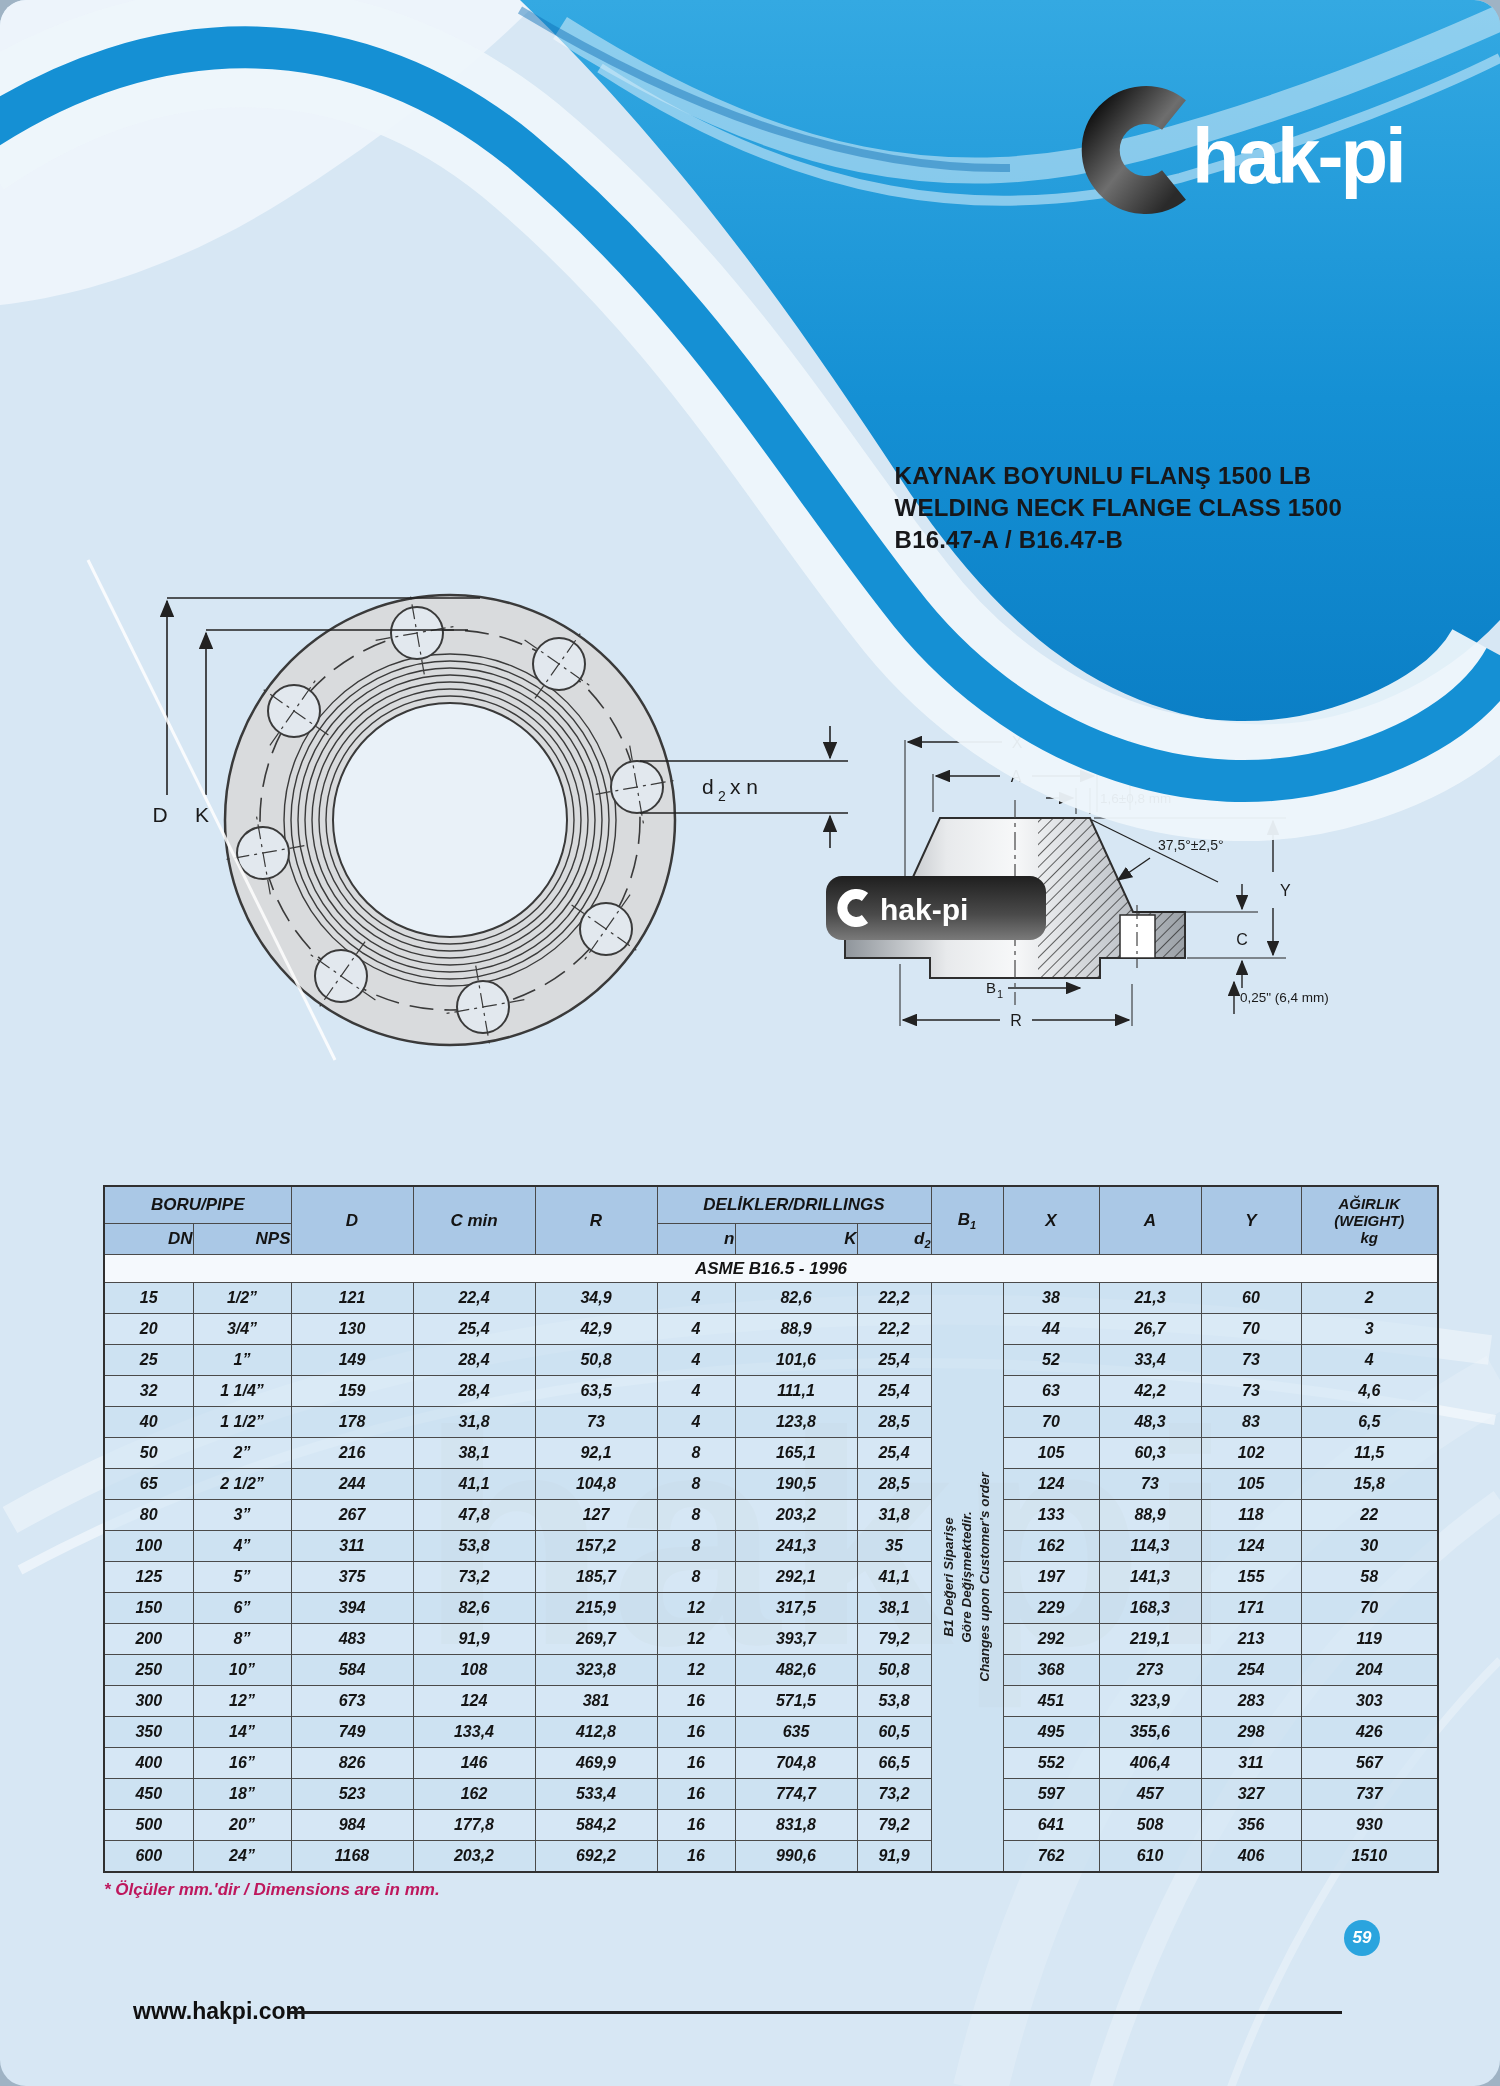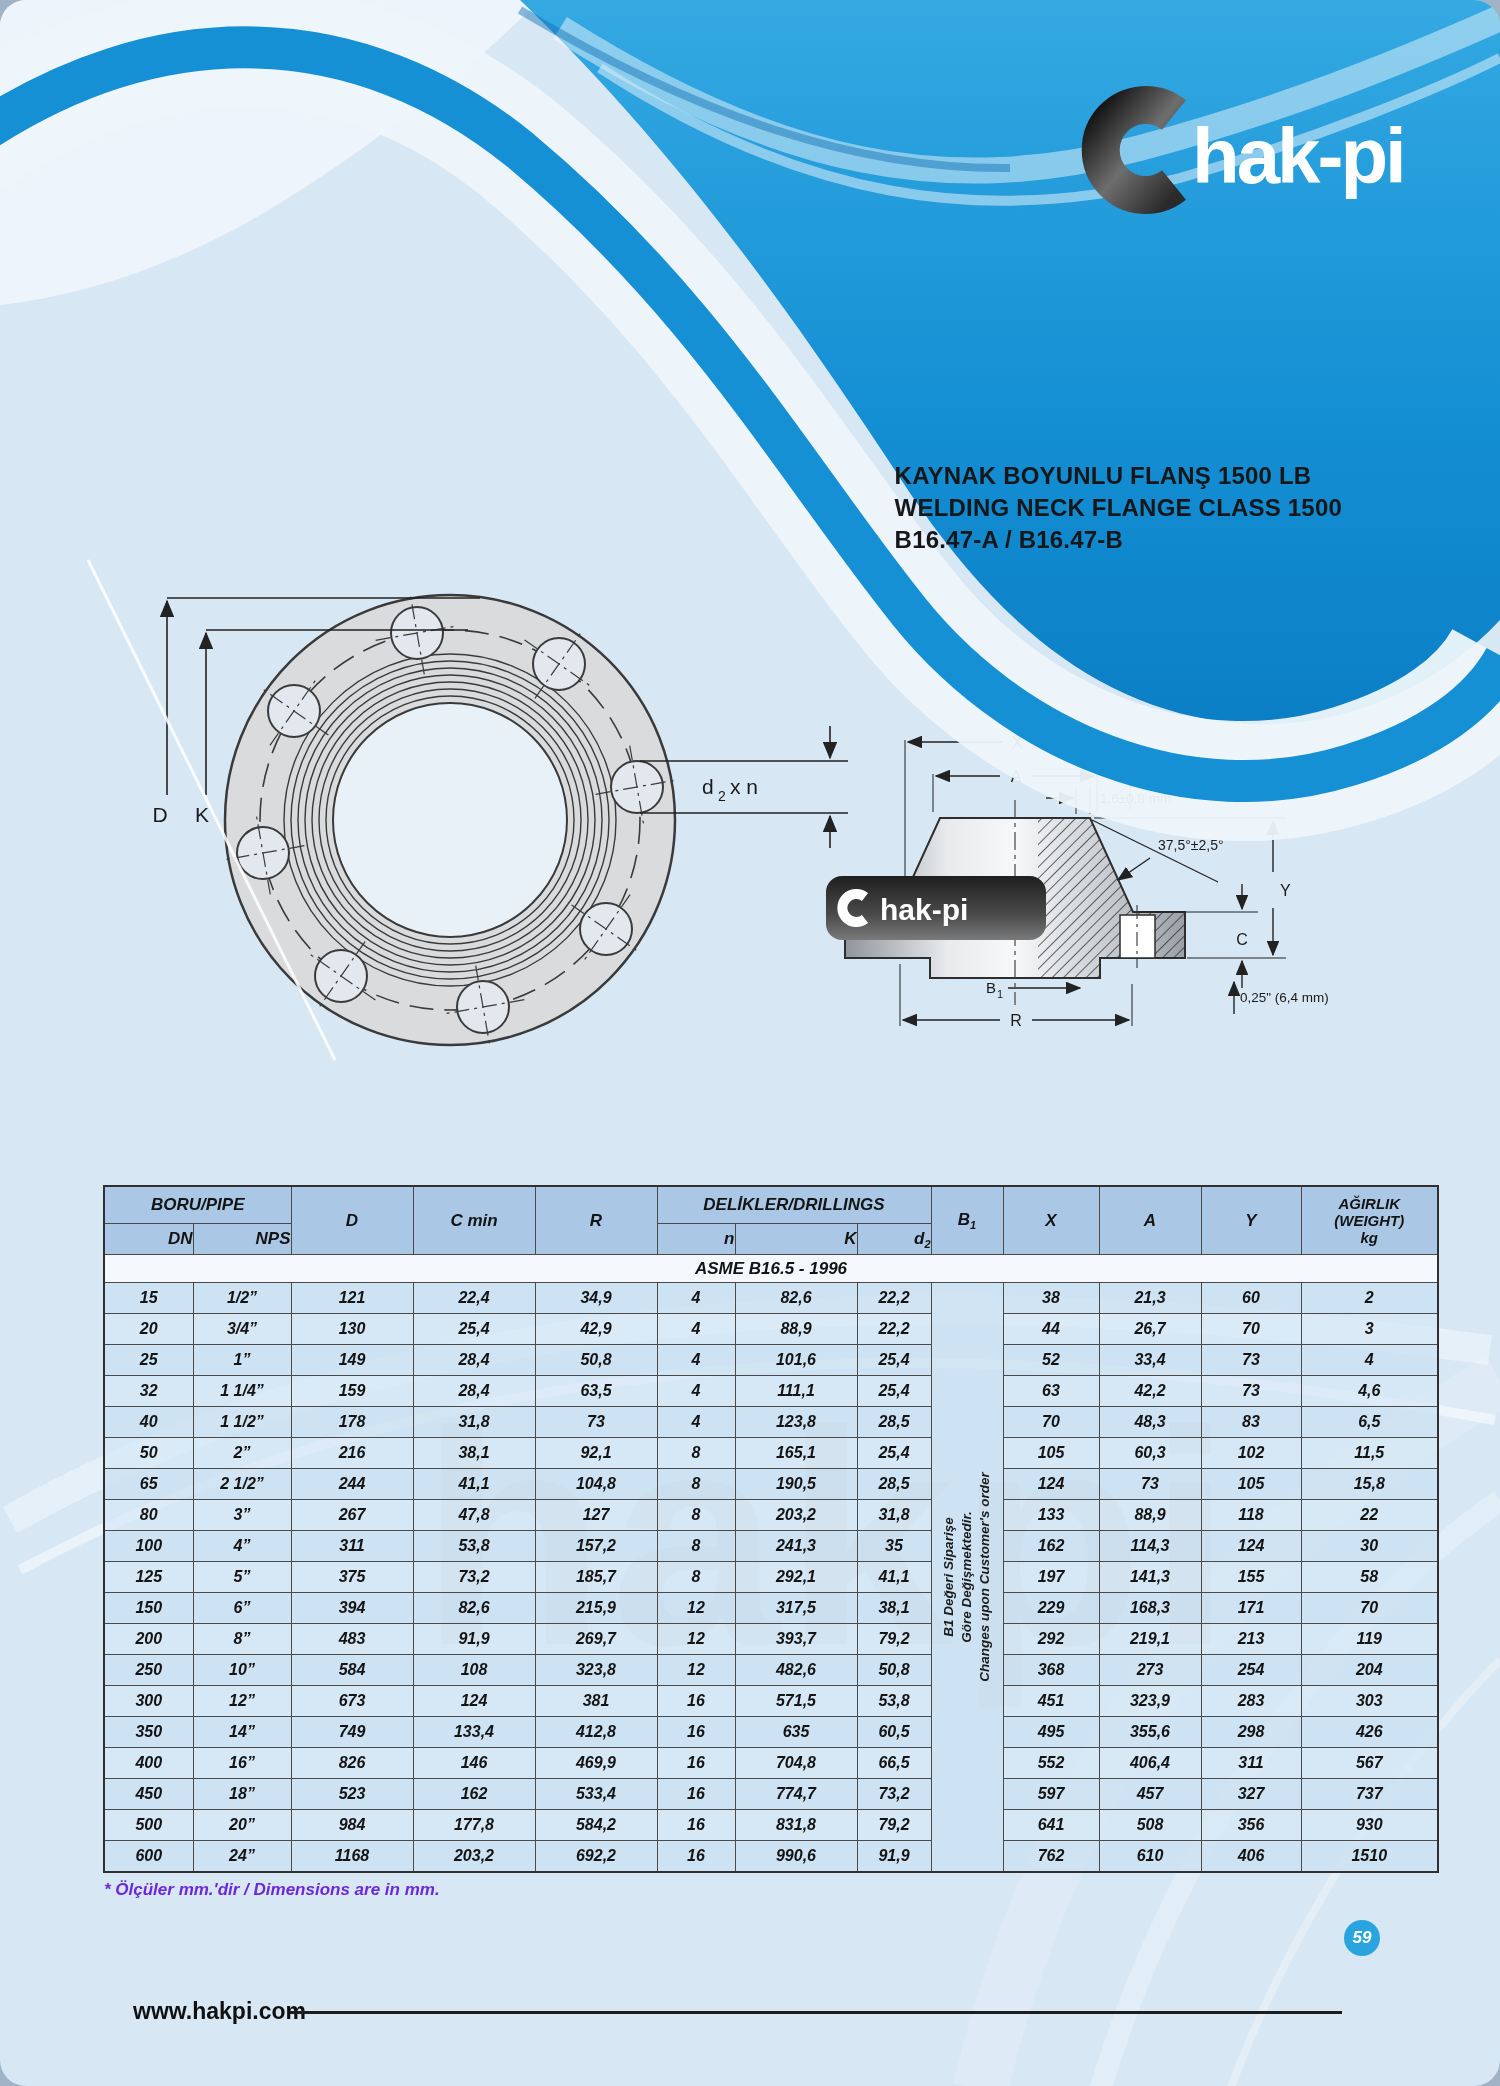--- a/index.html
+++ b/index.html
@@ -29,21 +29,21 @@
   table.spec tbody tr.datarow td{background:rgba(202,224,241,.78);font-weight:bold;font-size:16px;}
   table.spec tbody tr.datarow:nth-child(odd) td{background:rgba(214,232,245,.72);}
   table.spec td.b1cell{background:rgba(255,255,255,.95);}
   .wt-head{font-size:15px;line-height:1.15;}
   .subsc{font-size:11px;vertical-align:-4px;}
   .b1-wrap{position:relative;width:100%;height:100%;}
   .b1-rot{position:absolute;top:50%;left:50%;transform:translate(-50%,-50%) rotate(-90deg);
           width:560px;text-align:center;font-size:13.5px;font-weight:bold;font-style:italic;
           color:#1c1c1c;line-height:1.32;}
   .footnote{position:absolute;left:104px;top:1880px;font-size:17px;font-weight:bold;
-            font-style:italic;color:#6d28d9;z-index:2;text-align:right;}
+            font-style:italic;color:#be185d;z-index:2;text-align:right;}
 
   
   .footer-url{position:absolute;left:133px;top:1998px;font-size:23px;font-weight:bold;color:#101010;z-index:4;}
   .footer-line{position:absolute;left:290px;top:2011px;width:1052px;height:3px;background:#1d1d1d;z-index:4;}
   .page-badge{position:absolute;left:1344px;top:1920px;width:36px;height:36px;border-radius:50%;
               background:#2aa4de;color:#fff;display:flex;align-items:center;justify-content:center;
               font-size:17px;font-weight:bold;font-style:italic;z-index:4;}
 </style>
 </head>
 <body>

